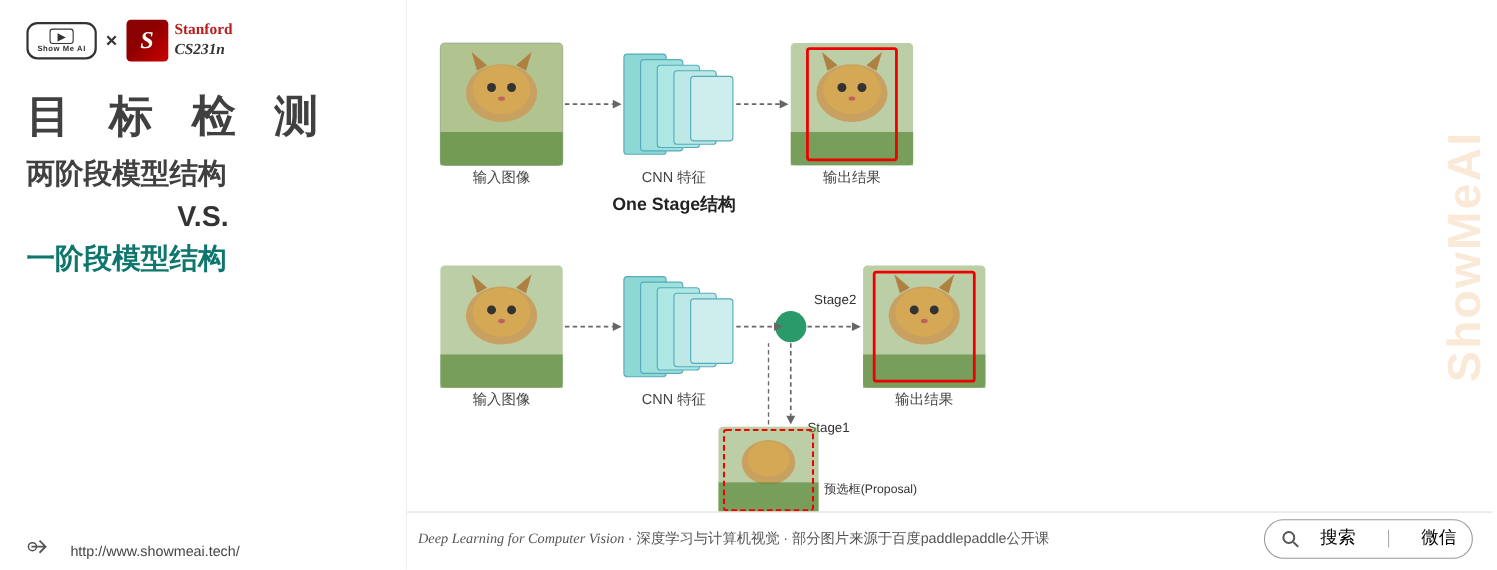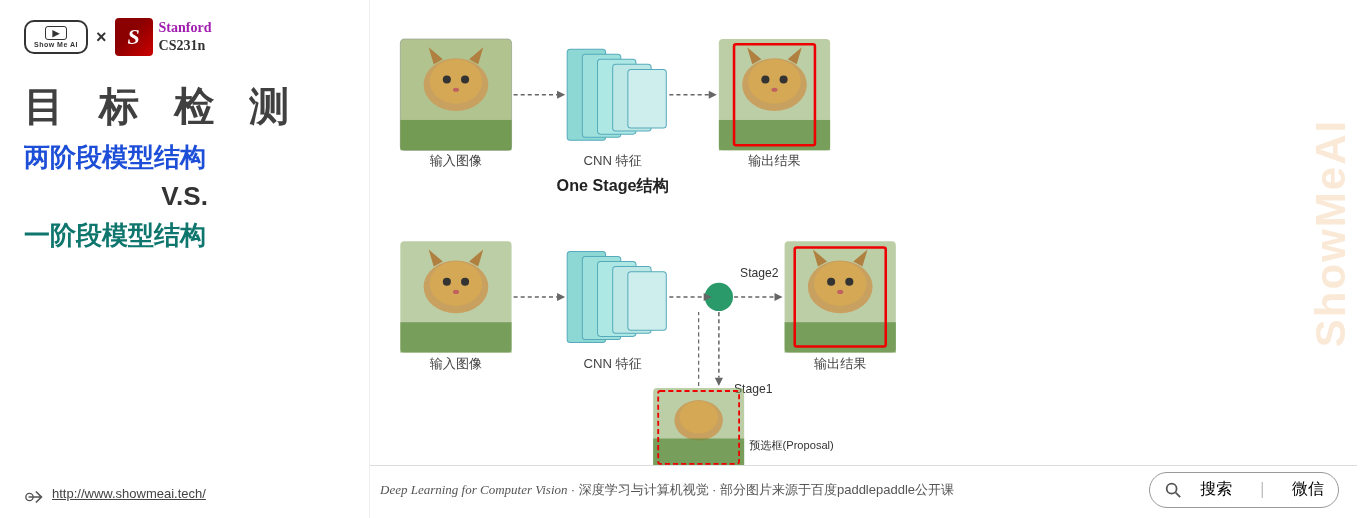--- a/index.html
+++ b/index.html
@@ -92,44 +92,45 @@
 
     .stanford-text {
       display: flex;
       flex-direction: column;
       line-height: 1.3;
     }
 
     .stanford-name {
       font-size: 14px;
       font-weight: bold;
-      color: #a21caf;
+      color: #b91c1c;
       font-family: Georgia, serif;
     }
 
     .stanford-course {
       font-size: 14px;
       font-weight: bold;
       color: #333;
       font-family: Georgia, serif;
+      font-style: italic;
     }
 
     .title-main {
       font-size: 40px;
       font-weight: 900;
       color: #404040;
       letter-spacing: 12px;
       margin-bottom: 14px;
       line-height: 1.1;
     }
 
     .subtitle-two-stage {
       font-size: 26px;
       font-weight: 900;
-      color: #1d4ed8;
+      color: #404040;
       margin-bottom: 8px;
       line-height: 1.2;
     }
 
     .vs-text {
       font-size: 26px;
       font-weight: 900;
       color: #333;
       margin-bottom: 8px;
       text-align: center;
@@ -139,26 +140,25 @@
     .subtitle-one-stage {
       font-size: 26px;
       font-weight: 900;
       color: #0f766e;
       margin-bottom: 18px;
       line-height: 1.2;
     }
 
     .website-link {
       display: flex;
-      align-items: flex-start;
-      gap: 6px;
+      align-items: flex-end;
+      gap: 18px;
       color: #444;
       font-size: 13px;
       margin-top: auto;
-      text-decoration: underline;
     }
 
     .arrow-icon {
       width: 22px;
       height: 22px;
     }
 
     
     .right-panel {
       flex: 1;

